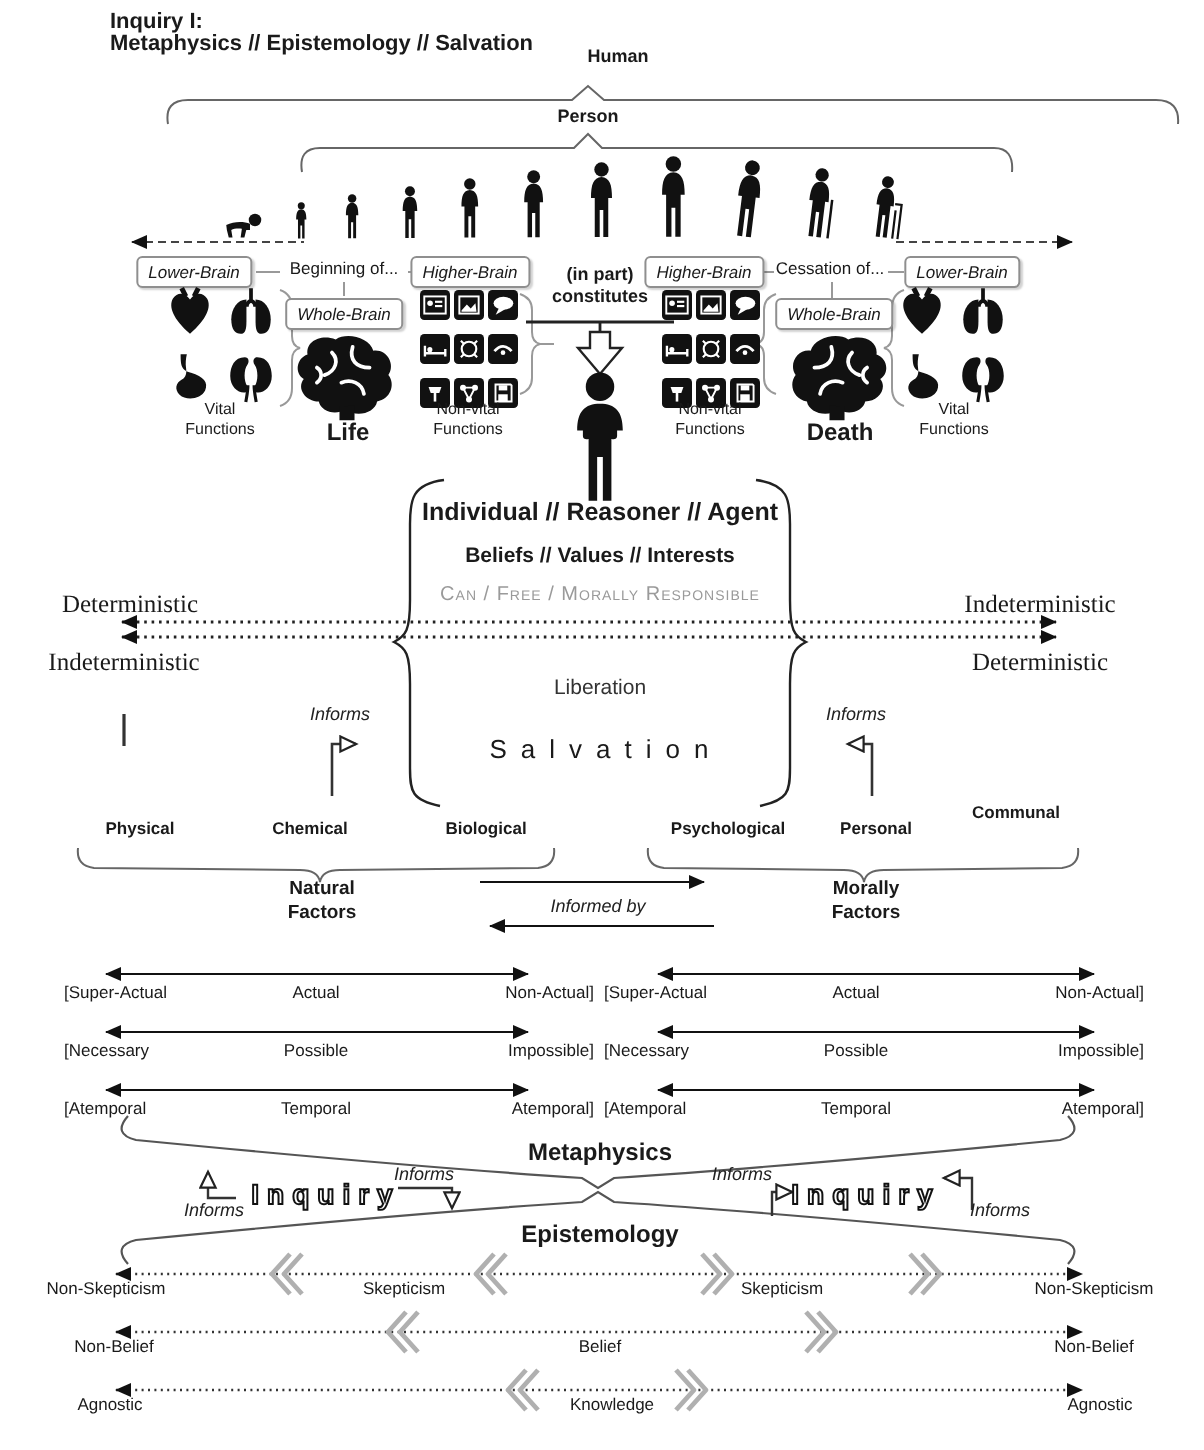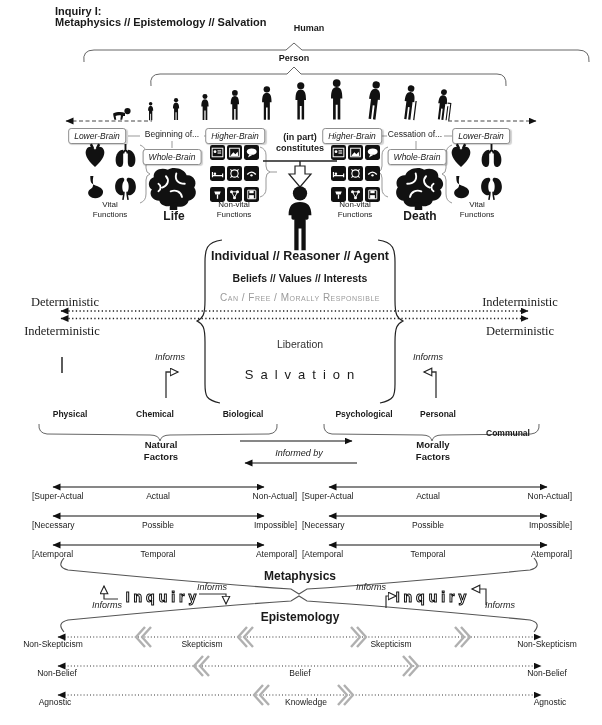--- a/index.html
+++ b/index.html
@@ -356,21 +356,21 @@
   <div class="lbl lib c" style="left:300px;top:338px;">Liberation</div>
   <div class="lbl sal c" style="left:303px;top:368px;">Salvation</div>
   <div class="lbl informs c" style="left:170px;top:352px;">Informs</div>
   <div class="lbl informs c" style="left:428px;top:352px;">Informs</div>
 
   <div class="lbl t85 b c" style="left:70px;top:410px;">Physical</div>
   <div class="lbl t85 b c" style="left:155px;top:410px;">Chemical</div>
   <div class="lbl t85 b c" style="left:243px;top:410px;">Biological</div>
   <div class="lbl t85 b c" style="left:364px;top:410px;">Psychological</div>
   <div class="lbl t85 b c" style="left:438px;top:410px;">Personal</div>
-  <div class="lbl t85 b c" style="left:508px;top:429px;">Communal</div>
+  <div class="lbl t85 b c" style="left:508px;top:402px;">Communal</div>
   <div class="lbl t95 b c" style="left:161px;top:440px;">Natural</div>
   <div class="lbl t95 b c" style="left:161px;top:452px;">Factors</div>
   <div class="lbl t95 b c" style="left:433px;top:440px;">Morally</div>
   <div class="lbl t95 b c" style="left:433px;top:452px;">Factors</div>
   <div class="lbl informs c" style="left:299px;top:448px;">Informed by</div>
 
   <div class="lbl t85" style="left:32px;top:492px;">[Super-Actual</div>
   <div class="lbl t85 c" style="left:158px;top:492px;">Actual</div>
   <div class="lbl t85 r" style="left:297px;top:492px;">Non-Actual]</div>
   <div class="lbl t85" style="left:32px;top:521px;">[Necessary</div>

